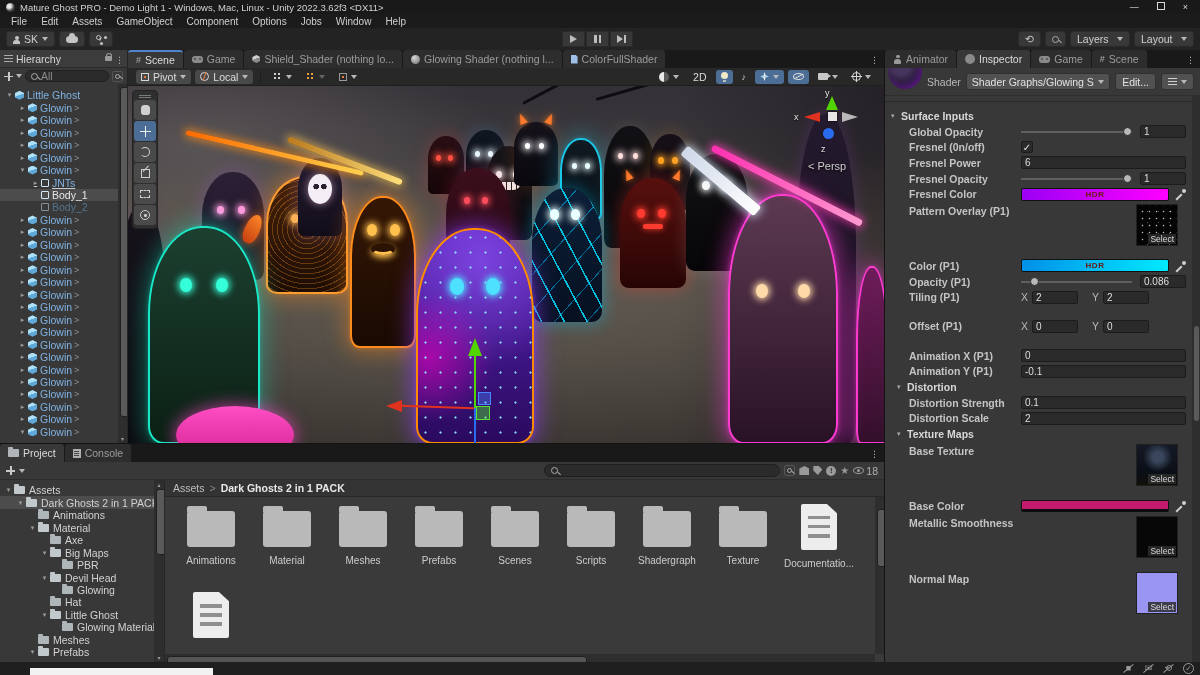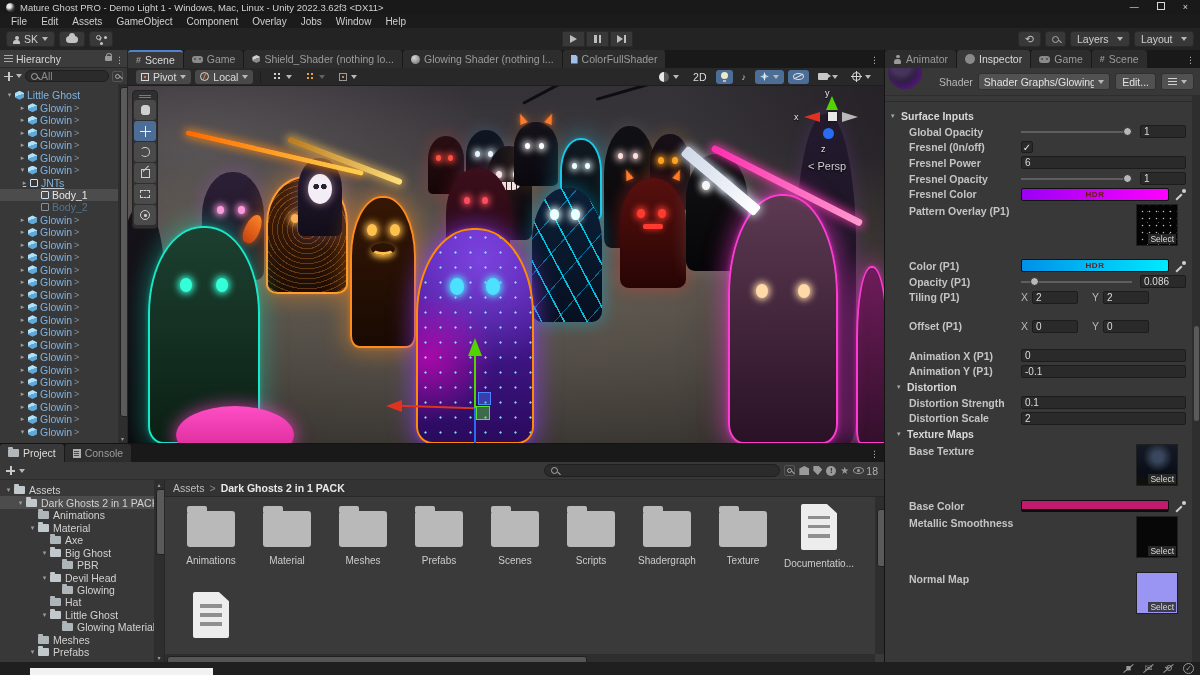--- a/index.html
+++ b/index.html
@@ -164,21 +164,21 @@
   #persp-label{position:absolute;color:#cfcfcf;font-size:11px;z-index:70;text-shadow:0 1px 2px #000;}
   .axlabel{position:absolute;color:#e8e8e8;font-size:9px;z-index:72;text-shadow:0 1px 1px #000;}
 
   
   #inspector{width:316px;flex:none;background:#383838;border-left:1px solid #141414;display:flex;flex-direction:column;position:relative;}
   #insp-tabs{z-index:5;position:relative;}
   #shader-head{height:28px;background:#383838;border-bottom:1px solid #2e2e2e;position:relative;flex:none;}
   #matball{position:absolute;left:3px;top:-13px;width:34px;height:34px;border-radius:50%;
     background:radial-gradient(circle at 38% 30%,#46345c 0 30%,#140e1e 70%);box-shadow:inset -3px -4px 6px rgba(150,40,220,.5);z-index:1;}
   #shader-row{position:absolute;left:42px;right:6px;top:5px;display:flex;align-items:center;gap:5px;}
-  .ilabel{color:#b8b8b8;margin-left:12px;}
+  .ilabel{color:#b8b8b8;}
   .dropdown{flex:1;height:17px;background:#515151;border:1px solid #303030;border-radius:3px;display:flex;align-items:center;padding:0 5px;gap:4px;color:#e2e2e2;min-width:0;}
   .dropdown .txt{flex:1;overflow:hidden;white-space:nowrap;}
   .ibtn{height:17px;background:#515151;border:1px solid #303030;border-radius:3px;display:flex;align-items:center;padding:0 6px;color:#e2e2e2;}
   .listic{width:9px;height:7px;border-top:1.4px solid #d0d0d0;border-bottom:1.4px solid #d0d0d0;position:relative;}
   .listic::after{content:"";position:absolute;top:1.6px;left:0;width:9px;height:1.4px;background:#d0d0d0;}
   #insp-body{flex:1;position:relative;overflow:hidden;}
   #insp-rows{position:absolute;left:0;top:2px;right:8px;}
   .irow{display:flex;align-items:center;height:15.7px;padding-left:24px;color:#c4c4c4;position:relative;}
   .irow.fold{padding-left:6px;font-weight:bold;color:#d8d8d8;}
   .irow.fold .farr{width:10px;color:#a8a8a8;font-size:7px;font-weight:normal;}
@@ -270,21 +270,21 @@
       <span class="wc">×</span>
     </div>
   </div>
 
   <div id="menubar">
       <span class="menu-item">File</span>
       <span class="menu-item">Edit</span>
       <span class="menu-item">Assets</span>
       <span class="menu-item">GameObject</span>
       <span class="menu-item">Component</span>
-      <span class="menu-item">Overlay</span>
+      <span class="menu-item">Options</span>
       <span class="menu-item">Jobs</span>
       <span class="menu-item">Window</span>
       <span class="menu-item">Help</span>
     </div>
 
   <div id="toolbar">
     <div class="tgroup" style="gap:4px;">
       <div class="tbtn">
         <span class="person"></span>
         <span>SK</span>
@@ -388,21 +388,21 @@
                   <span class="cube"></span>
                   <span class="k-prefab">Glowin</span>
                   <span class="trail">&gt;</span>
                 </div>
                 <div class="hrow" style="padding-left: 17px;">
                   <span class="arr">▾</span>
                   <span class="cube"></span>
                   <span class="k-prefab">Glowin</span>
                   <span class="trail">&gt;</span>
                 </div>
-                <div class="hrow" style="padding-left: 19px; text-decoration: underline;">
+                <div class="hrow" style="padding-left: 30px; text-decoration: underline;">
                   <span class="arr">▸</span>
                   <span class="cubeo"></span>
                   <span class="k-prefab">JNTs</span>
                 </div>
                 <div class="hrow sel" style="padding-left: 30px;">
                   <span class="arr"></span>
                   <span class="cubeo"></span>
                   <span class="k-plain">Body_1</span>
                 </div>
                 <div class="hrow" style="padding-left: 30px;">
@@ -811,21 +811,21 @@
                   <span>Material</span>
                 </div>
                 <div class="prow" style="padding-left: 39px;">
                   <span class="arr"></span>
                   <span class="fico"></span>
                   <span>Axe</span>
                 </div>
                 <div class="prow" style="padding-left: 39px;">
                   <span class="arr">▾</span>
                   <span class="fico open"></span>
-                  <span>Big Ghost</span>
+                  <span>Big Maps</span>
                 </div>
                 <div class="prow" style="padding-left: 51px;">
                   <span class="arr"></span>
                   <span class="fico"></span>
                   <span>PBR</span>
                 </div>
                 <div class="prow" style="padding-left: 39px;">
                   <span class="arr">▾</span>
                   <span class="fico open"></span>
                   <span>Devil Head</span>

